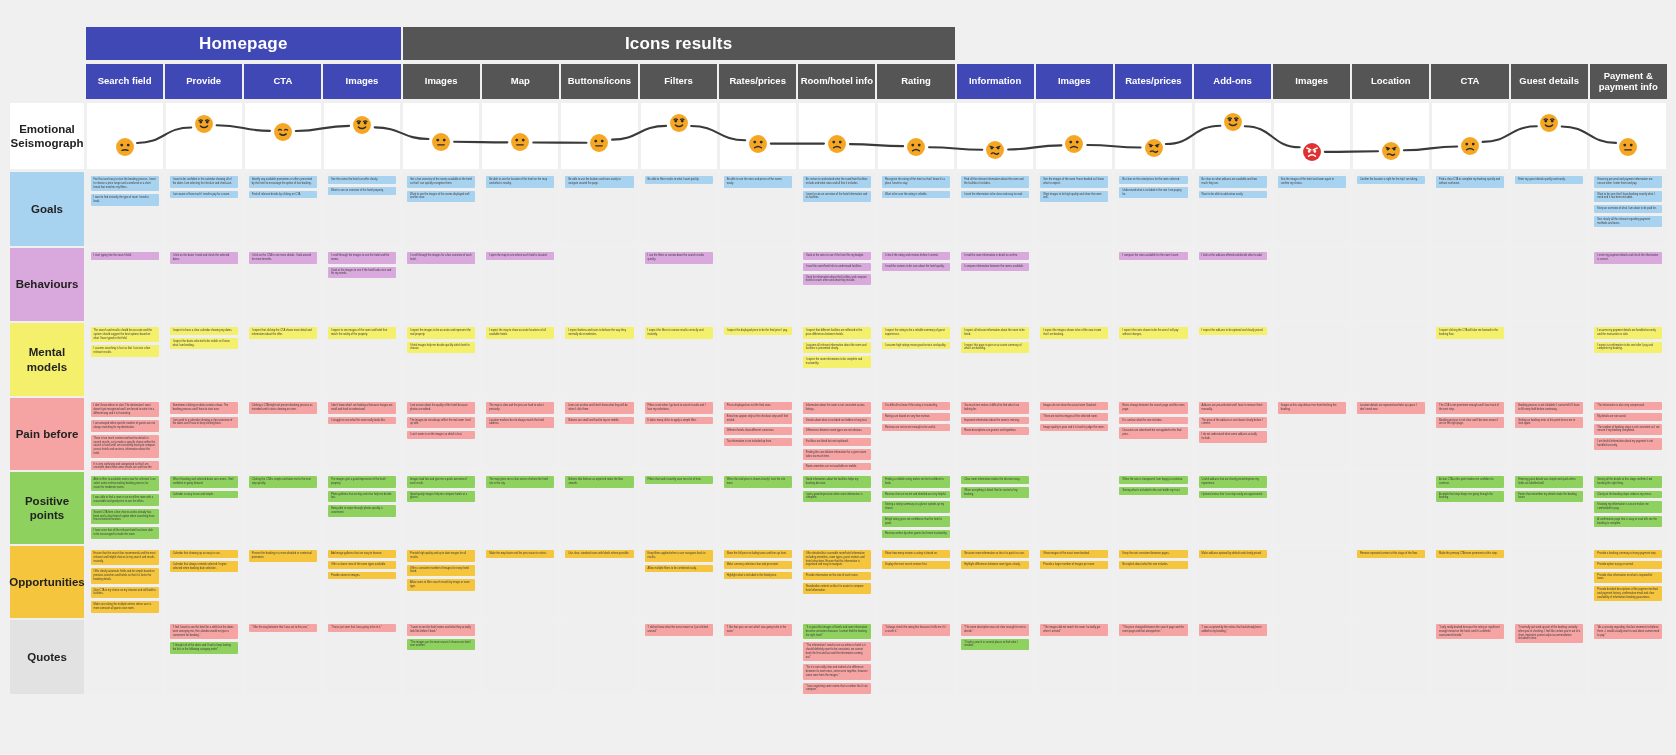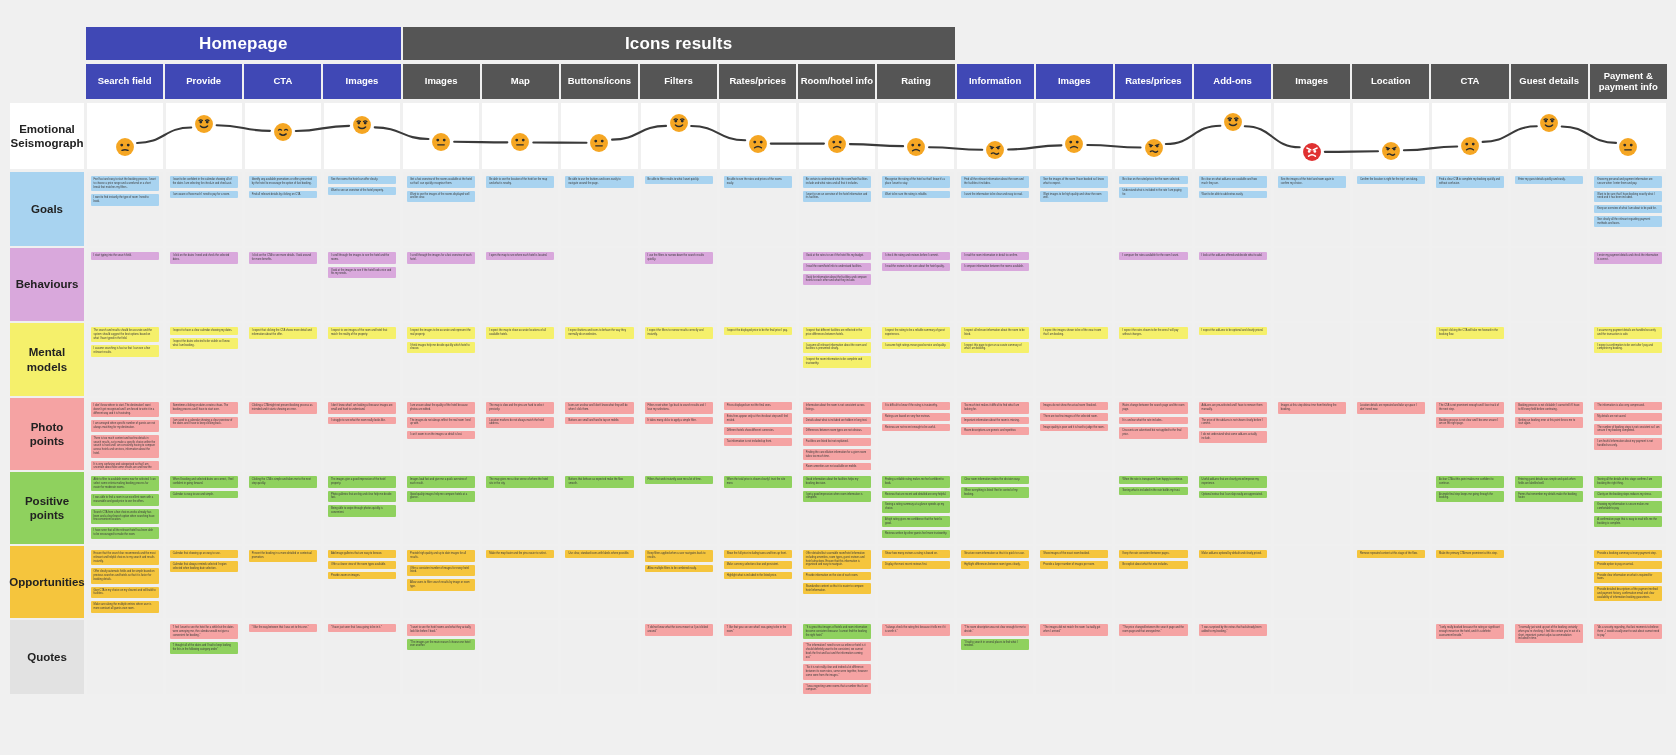--- a/index.html
+++ b/index.html
@@ -107,21 +107,21 @@
       <div class="step c-gray" style="width: 79.15px;">Location</div>
       <div class="step c-gray" style="width: 79.15px;">CTA</div>
       <div class="step c-gray" style="width: 79.15px;">Guest details</div>
       <div class="step c-gray" style="width: 79.15px;">Payment &amp; payment info</div>
     </div>
   <div id="rowlabels">
       <div class="rowlabel" style="top: 103px; height: 66px; width: 74px; background: rgb(255, 255, 255);">Emotional Seismograph</div>
       <div class="rowlabel" style="top: 172px; height: 74px; width: 74px; background: rgb(168, 211, 240);">Goals</div>
       <div class="rowlabel" style="top: 248px; height: 73px; width: 74px; background: rgb(217, 168, 220);">Behaviours</div>
       <div class="rowlabel" style="top: 323px; height: 73px; width: 74px; background: rgb(245, 240, 107);">Mental models</div>
-      <div class="rowlabel" style="top: 398px; height: 72px; width: 74px; background: rgb(245, 163, 163);">Photo points</div>
+      <div class="rowlabel" style="top: 398px; height: 72px; width: 74px; background: rgb(245, 163, 163);">Pain before</div>
       <div class="rowlabel" style="top: 472px; height: 72px; width: 74px; background: rgb(143, 209, 94);">Positive points</div>
       <div class="rowlabel" style="top: 546px; height: 72px; width: 74px; background: rgb(245, 197, 61);">Opportunities</div>
       <div class="rowlabel" style="top: 620px; height: 74px; width: 74px; background: rgb(226, 226, 226);">Quotes</div>
     </div>
   <div id="grid">
       <div class="cell seis" style="left: 86.5px; top: 103px; width: 76.15px; height: 66px;"></div>
       <div class="cell seis" style="left: 165.65px; top: 103px; width: 76.15px; height: 66px;"></div>
       <div class="cell seis" style="left: 244.8px; top: 103px; width: 76.15px; height: 66px;"></div>
       <div class="cell seis" style="left: 323.95px; top: 103px; width: 76.15px; height: 66px;"></div>
       <div class="cell seis" style="left: 403.1px; top: 103px; width: 76.15px; height: 66px;"></div>

